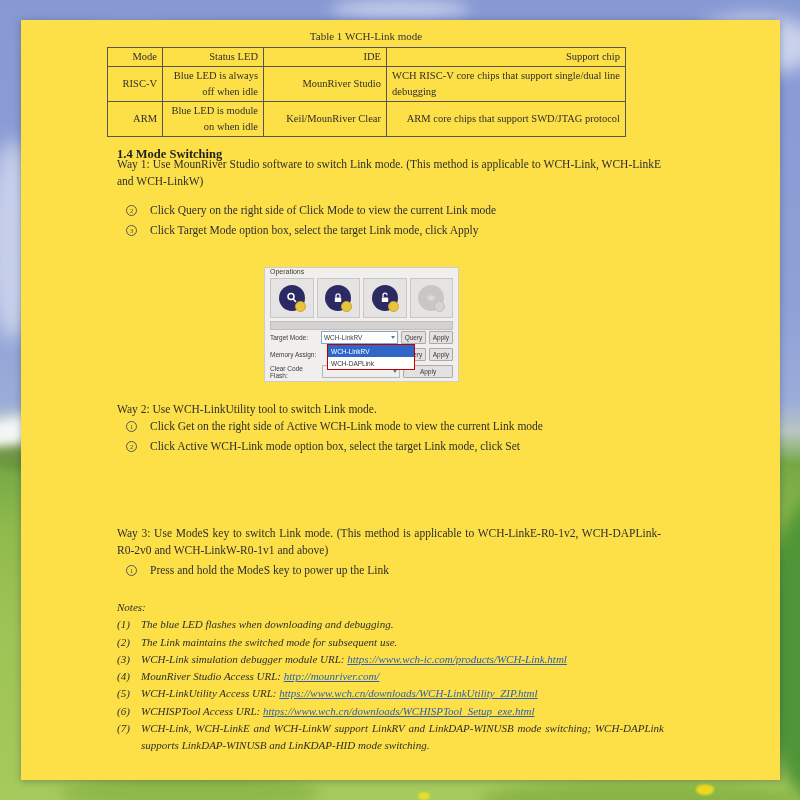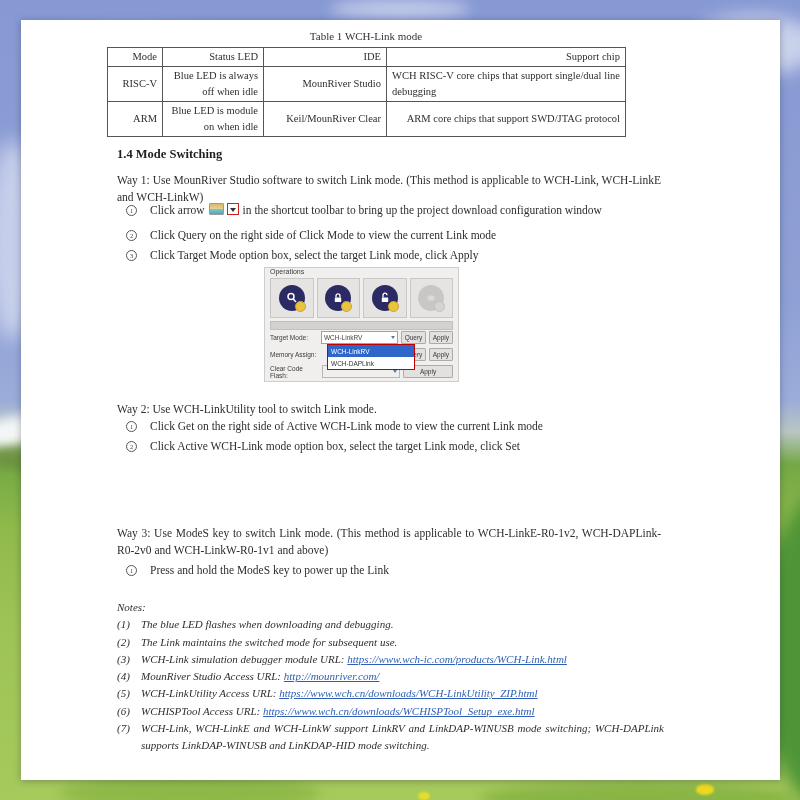--- a/index.html
+++ b/index.html
@@ -15,39 +15,39 @@
   .cloud3{left:690px;top:15px;width:130px;height:60px;background:#fff;filter:blur(9px);opacity:.55}
   .cloud4{left:-20px;top:415px;width:110px;height:38px;background:#fff;filter:blur(6px);opacity:.85}
   .cloud5{left:330px;top:0px;width:140px;height:18px;background:#fff;filter:blur(7px);opacity:.5}
   .ridge-left{left:-12px;top:442px;width:130px;height:30px;background:#6a8f3c;filter:blur(5px);opacity:.85}
   .hill-right{left:755px;top:470px;width:220px;height:360px;background:#4f9537;filter:blur(8px)}
   .grass1{left:60px;top:775px;width:260px;height:36px;background:#7fae3d;filter:blur(6px);opacity:.6}
   .grass2{left:480px;top:782px;width:320px;height:34px;background:#77a838;filter:blur(6px);opacity:.6}
   .flower1{left:696px;top:784px;width:18px;height:11px;background:#ecd91f;filter:blur(1px)}
   .flower2{left:418px;top:792px;width:12px;height:8px;background:#e6de2a;filter:blur(1px)}
   
-  .page{position:absolute;left:21px;top:20px;width:759px;height:760px;background:#ffffff;
+  .page{position:absolute;left:21px;top:20px;width:759px;height:760px;background:#fde047;
         box-shadow:0 1px 7px rgba(30,35,70,.35);color:#2b2b2b}
   .abs{position:absolute}
   
   .tbl-caption{left:86px;top:10px;width:518px;text-align:center;font-size:11px;color:#333}
   table.doc-table{position:absolute;left:86px;top:27px;border-collapse:collapse;
     font-size:10.5px;color:#2e2e2e;table-layout:fixed;width:518px}
   .doc-table td,.doc-table th{border:1px solid #555;font-weight:normal;
     padding:1px 5px;line-height:1.5;vertical-align:middle}
   .c-center{text-align:right}
   .c-left{text-align:right}
   .c-just{text-align:justify}
   .hdr-row th{height:15px}
   .data-row td{height:32px}
   
   .heading{left:96px;top:127px;font-size:12.5px;font-weight:bold;color:#1f1f1f}
   .para{font-size:11.5px;line-height:17px;color:#2e2e2e}
   .just{text-align:justify}
-  .w1-intro{left:96px;top:152px;width:544px}
+  .w1-intro{left:96px;top:136px;width:544px}
   .steps{display:block}
   .w1-steps{left:105px;top:183px;width:540px}
   .w2-intro{left:96px;top:381px;width:544px}
   .w2-steps{left:105px;top:399px;width:540px}
   .w3-intro{left:96px;top:505px;width:544px}
   .w3-steps{left:105px;top:543px;width:540px}
   .step{display:flex;gap:13px;align-items:flex-start;margin-bottom:5px;
         font-size:11.5px;line-height:15px;color:#2e2e2e}
   .step.tall{margin-bottom:10px}
   .stepnum{flex:0 0 auto;width:9px;height:9px;margin-top:2px;border:1px solid #555;
@@ -146,24 +146,20 @@
         <td class="c-left">ARM core chips that support SWD/JTAG protocol</td>
       </tr>
     </tbody>
       </table>
 
     <div class="abs heading">1.4 Mode Switching</div>
 
     <div class="abs para just w1-intro">Way 1: Use MounRiver Studio software to switch Link mode. (This method is applicable to WCH-Link, WCH-LinkE and WCH-LinkW)</div>
 
     <div class="abs steps w1-steps">
-      <div class="step tall">
-        <span class="stepnum">1</span>
-        <span><span>Click arrow</span><span class="mini-icon1"></span><span class="mini-icon2"></span><span>in the shortcut toolbar to bring up the project download configuration window</span></span>
-      </div>
       <div class="step">
         <span class="stepnum">2</span>
         <span>Click Query on the right side of Click Mode to view the current Link mode</span>
       </div>
       <div class="step">
         <span class="stepnum">3</span>
         <span>Click Target Mode option box, select the target Link mode, click Apply</span>
       </div>
     </div>
 

